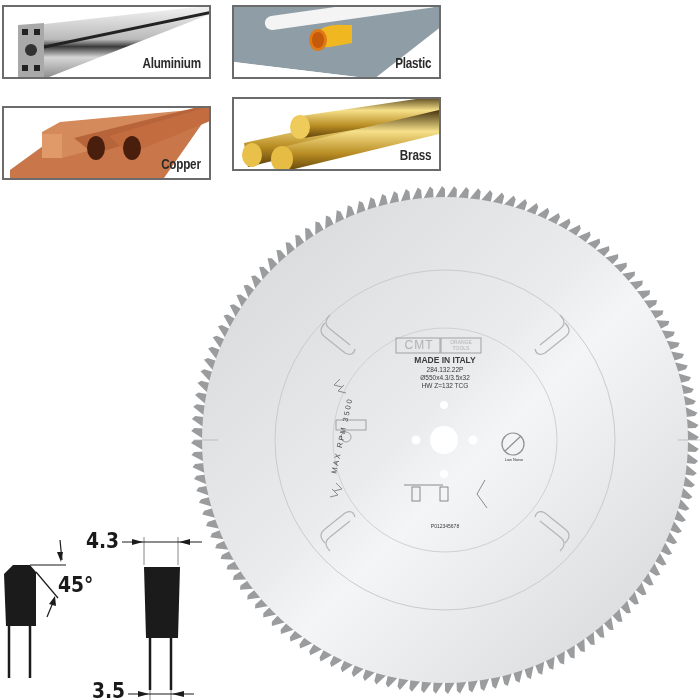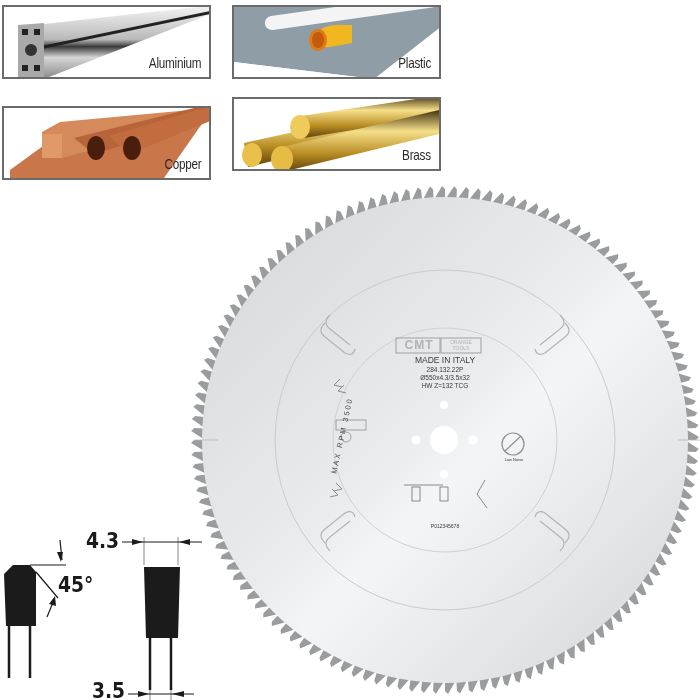--- a/index.html
+++ b/index.html
@@ -1,17 +1,17 @@
 <!DOCTYPE html>
 <html><head>
 <meta charset="utf-8">
 <style>
   html, body { margin:0; padding:0; background:#ffffff; }
   body { width:700px; height:700px; position:relative; overflow:hidden; font-family:"Liberation Sans", sans-serif; }
-  .tile { position:absolute; width:209px; height:74px; border:2px solid #6b6b6b; background:#ffffff; overflow:hidden; box-sizing:border-box; }
+  .tile { position:absolute; width:209px; height:74px; border:2px solid #6b6b6b; background:#ffffff; overflow:hidden; box-sizing:border-box;font-weight:bold; }
   .tile svg { position:absolute; left:0; top:0; }
   .tile-label { position:absolute; right:8px; bottom:6px; font-family:"Liberation Sans", sans-serif; font-size:15px; color:#2a2a2a; transform:scaleX(0.78); transform-origin:right bottom; letter-spacing:-0.3px; }
   #tile-aluminium { left:2px; top:5px; }
   #tile-plastic { left:232px; top:5px;padding-left:24px; }
   #tile-copper { left:2px; top:97px;margin-top:9px; }
   #tile-brass { left:232px; top:97px;padding-left:14px; }
   #blade { position:absolute; left:190px; top:183px; }
   .blade-text { position:absolute; text-align:center; color:#3a3a3a; font-family:"Liberation Sans", sans-serif; }
   .dim-label { position:absolute; font-family:"DejaVu Sans", sans-serif; font-weight:bold; color:#1a1a1a; font-size:22px; transform:scaleX(0.85); transform-origin:left top; }
 </style>
@@ -142,23 +142,23 @@
       <path d="M142,306 l6,6 l-8,2"></path>
       <path d="M146,300 l6,6 l-8,2"></path>
     </g>
 
     <g stroke="#b4b6b8" stroke-width="0.8" fill="none">
       <line x1="4" y1="257" x2="28" y2="257"></line>
       <line x1="488" y1="257" x2="510" y2="257"></line>
     </g>
   </svg>
 
-  <div class="blade-text" style="left:208px;top:155px;width:42px;font-size:12px;font-weight:bold;color:#b0b2b4;letter-spacing:1px;">CMT</div>
+  <div class="blade-text" style="left:208px;top:155px;width:42px;font-size:12px;font-weight:normal;color:#b0b2b4;letter-spacing:1px;">CMT</div>
   <div class="blade-text" style="left:252px;top:156px;width:38px;font-size:5px;color:#b0b2b4;line-height:6px;">ORANGE TOOLS</div>
-  <div class="blade-text" style="left:200px;top:172px;width:110px;font-size:8.5px;font-weight:normal;color:#3b3b3b;">MADE IN ITALY</div>
+  <div class="blade-text" style="left:200px;top:172px;width:110px;font-size:8.5px;font-weight:bold;color:#3b3b3b;">MADE IN ITALY</div>
   <div class="blade-text" style="left:200px;top:183px;width:110px;font-size:6.5px;">284.132.22P</div>
   <div class="blade-text" style="left:200px;top:191px;width:110px;font-size:6.5px;">Ø550x4.3/3.5x32</div>
   <div class="blade-text" style="left:200px;top:199px;width:110px;font-size:6.5px;">HW Z=132 TCG</div>
   <div class="blade-text" style="left:112px;top:248px;width:80px;font-size:7.5px;letter-spacing:2px;transform:rotate(-78deg);color:#4a4a4a;">MAX RPM 3500</div>
   <div class="blade-text" style="left:308px;top:274px;width:32px;font-size:4px;">Low Noise</div>
   <div class="blade-text" style="left:220px;top:340px;width:70px;font-size:5px;">P012345678</div>
 </div>
 
 <div style="position:absolute;left:0;top:520px;width:220px;height:180px;">
   <svg width="220" height="180" viewBox="0 0 220 180">

